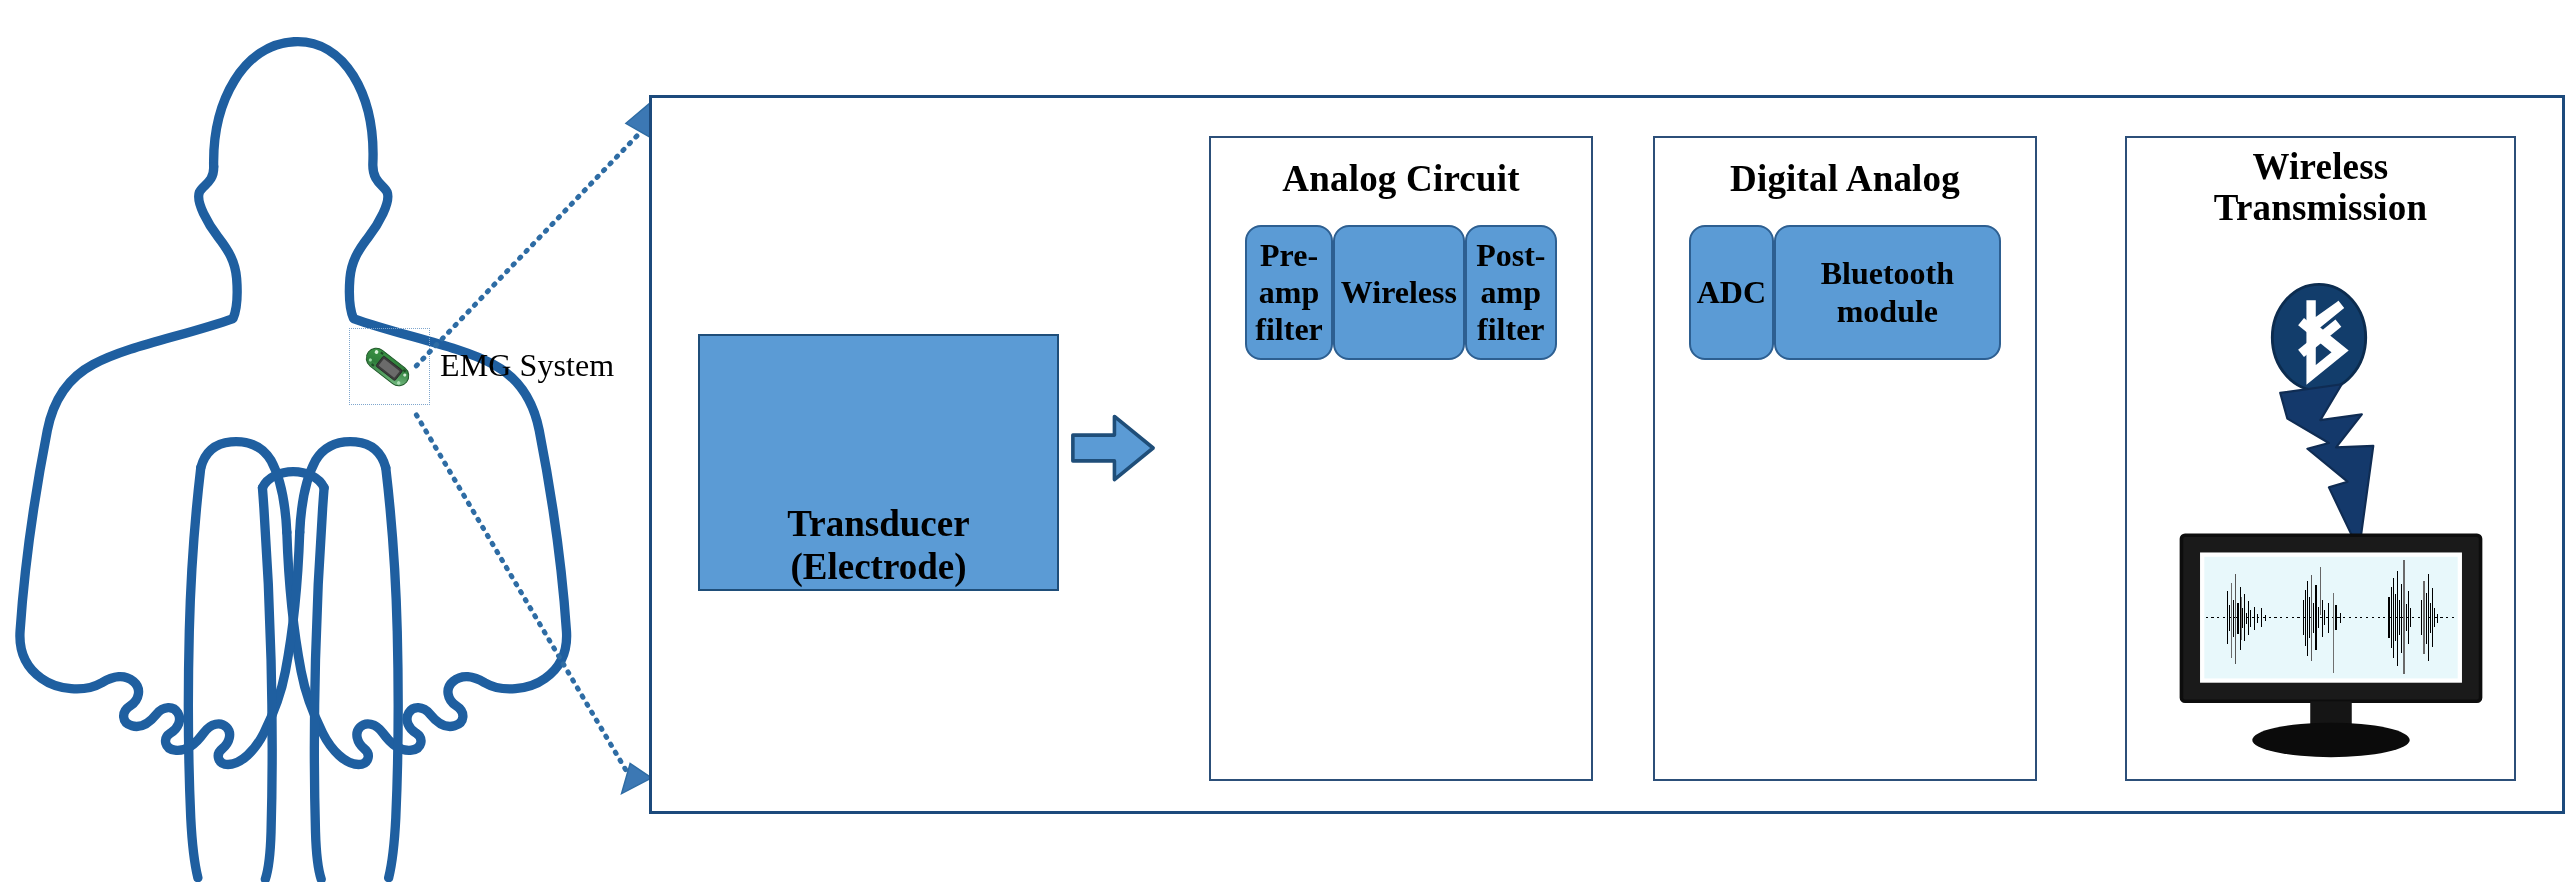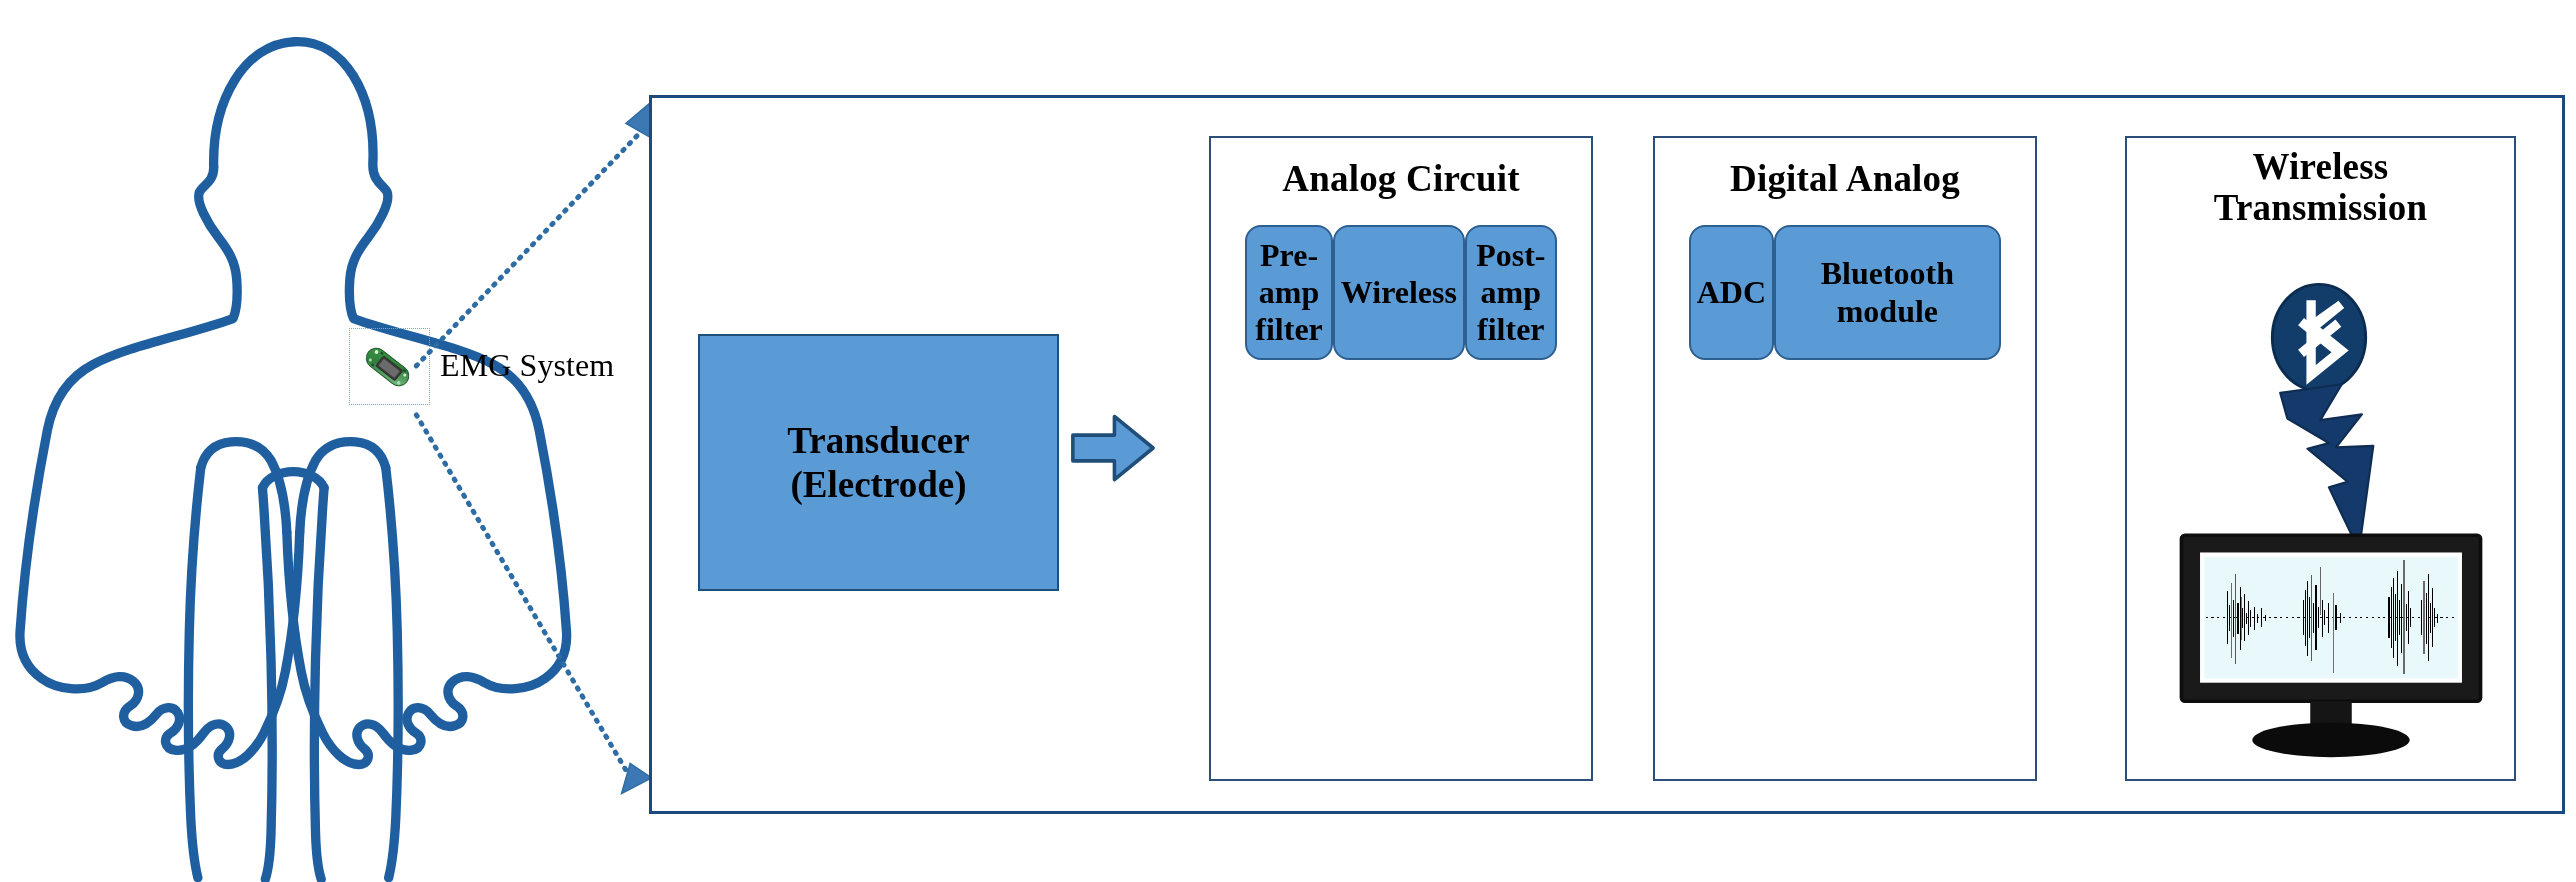--- a/index.html
+++ b/index.html
@@ -51,21 +51,21 @@
 
   
   .transducer-box {
     position: absolute;
     left: 698px; top: 334px;
     width: 361px; height: 257px;
     background: #5b9bd5;
     border: 2.2px solid #1f4e79;
     box-sizing: border-box;
     display: flex; flex-direction: column;
-    align-items: center; justify-content: center;
+    align-items: center; justify-content: flex-end;
     line-height: 1.18;
   }
   .transducer-box span {
     font-size: 37px; font-weight: bold; color: #000;
     text-align: center; display: block;
   }
 
   .flow-arrow { position: absolute; left: 1070px; top: 412px; width: 86px; height: 72px; }
 
   

